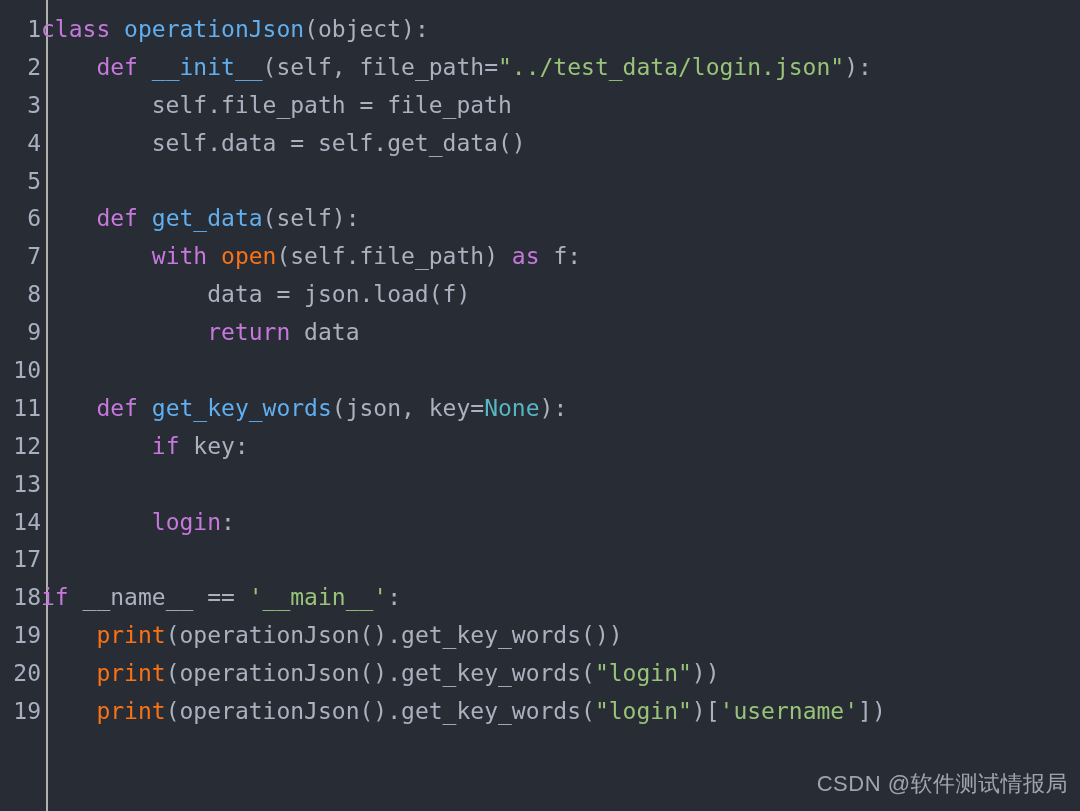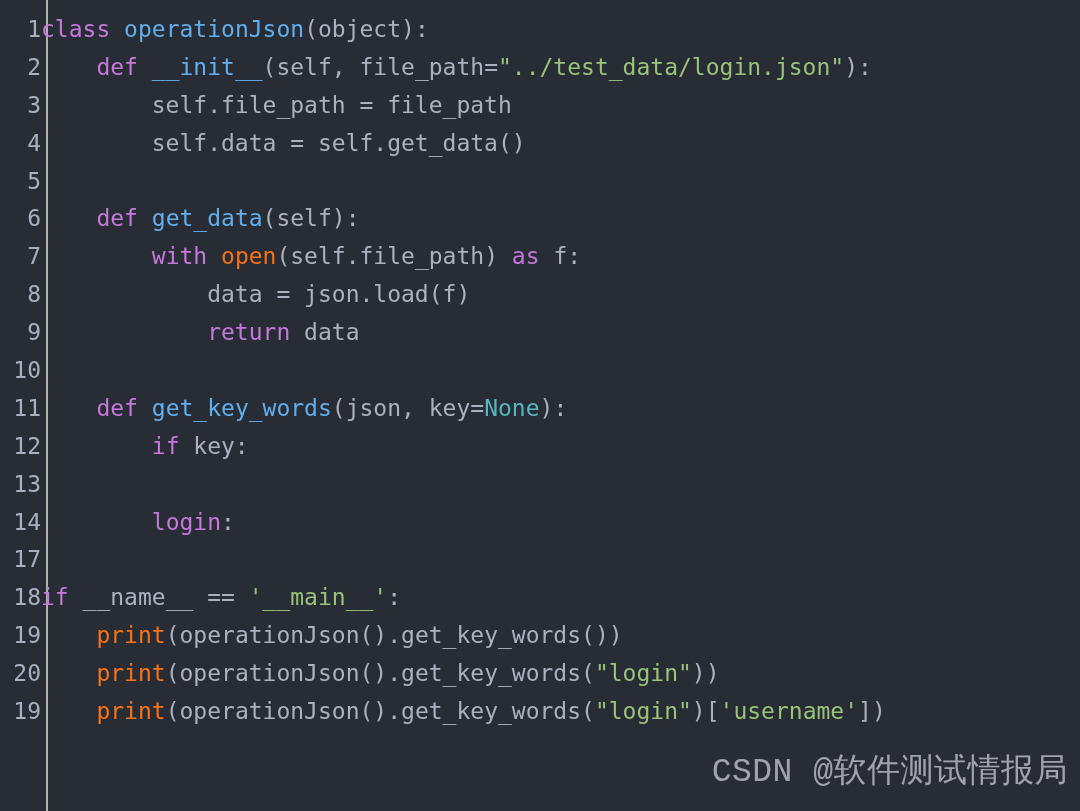--- a/index.html
+++ b/index.html
@@ -75,23 +75,23 @@
   .cls  { color: #61afef; }   
   .fn   { color: #61afef; }
   .bi   { color: #f97316; }   
   .str  { color: #98c379; }   
   .cst  { color: #56b6c2; text-align: center; }   
   .pln  { color: #abb2bf; }
 
   .watermark {
     position: absolute;
     right: 12px;
-    bottom: 18px;
-    font-family: Liberation Mono, monospace;
-    font-size: 33px;
+    bottom: 12px;
+    font-family: Liberation Sans, sans-serif;
+    font-size: 22px;
     color: rgba(235, 238, 245, 0.62);
     letter-spacing: 0.5px;
     white-space: nowrap;
     pointer-events: none;
     user-select: none;
   }
 </style>
 </head>
 <body>
 

